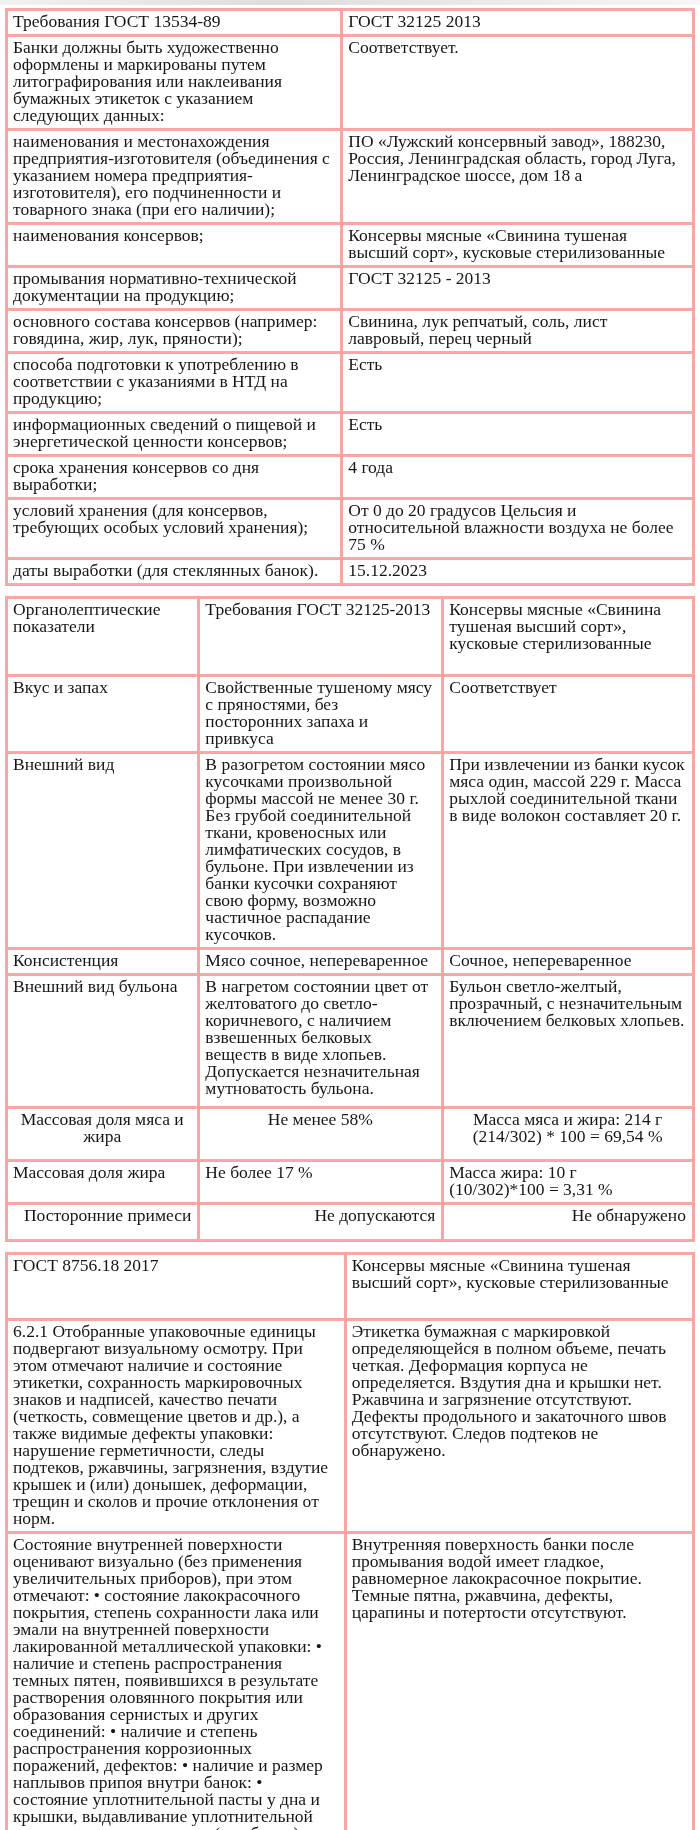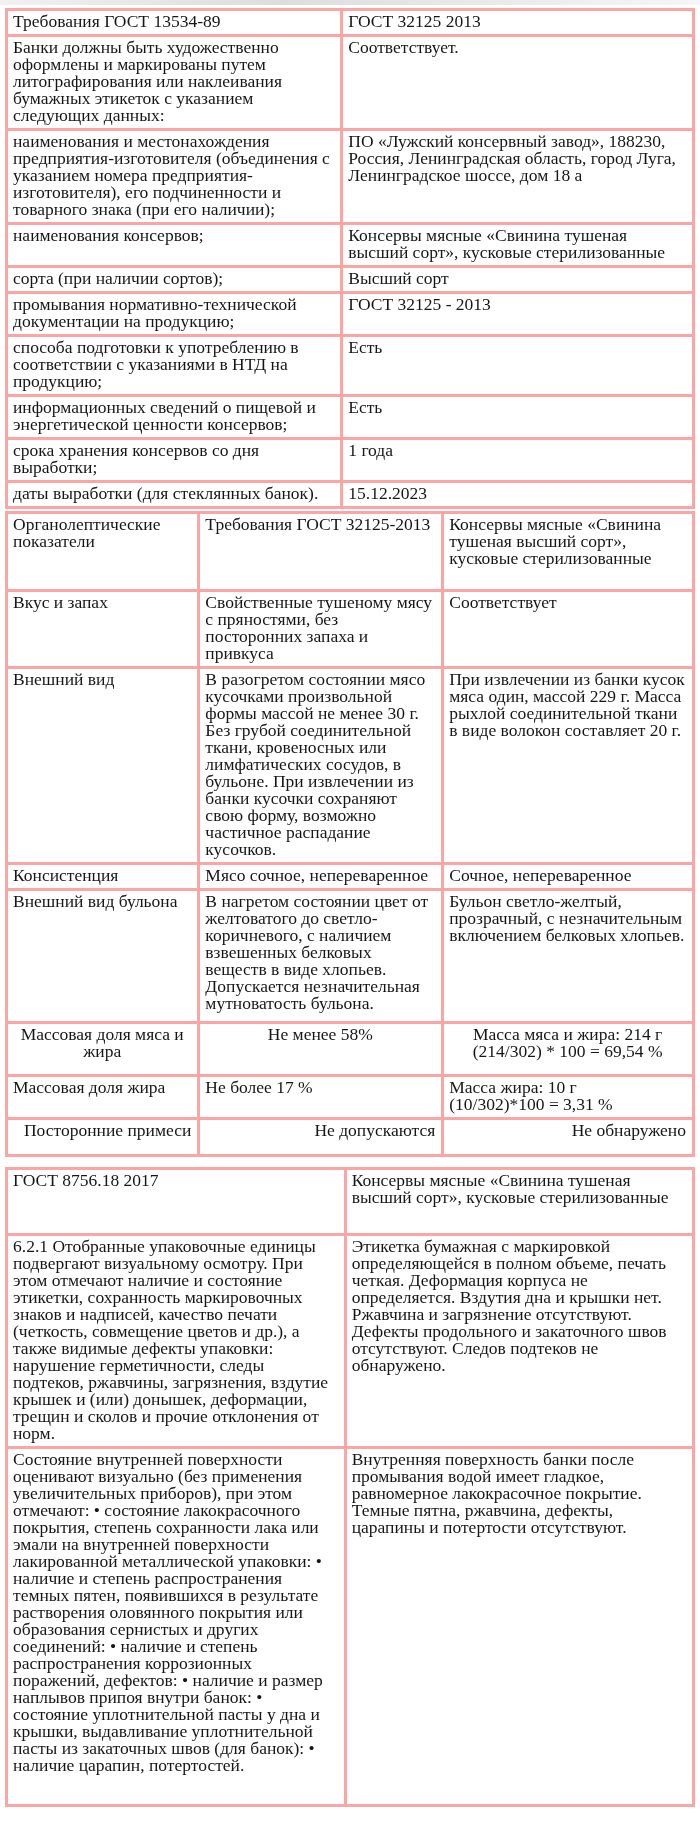--- a/index.html
+++ b/index.html
@@ -33,21 +33,21 @@
     border: 2px solid #1f1f1f;
   }
   td {
     border: 3px solid #fca5a5;
     vertical-align: top;
     padding: 2px 6px 4px 5px;
     white-space: pre-line;
     overflow: hidden;
   }
   .t1 { margin-top: 2px; }
-  .t2 { margin-top: 2px; }
+  .t2 { margin-top: 10px; }
   .t3 { margin-top: 10px; }
   .t1 .hdr td { border-bottom-width: 2px; }
   
   .t1 col.c0 { width: 48.8%; }
   .t2 col.c0 { width: 28.0%; }
   .t2 col.c1 { width: 35.5%; }
   .t3 col.c0 { width: 49.3%; }
   
   tr.rh-t1r1  { height: 92px; }
   tr.rh-t2h   { height: 78px; }
@@ -82,38 +82,42 @@
       </tr>
       <tr class="rh-t1r1">
         <td>наименования и местонахождения предприятия-изготовителя (объединения с указанием номера предприятия-изготовителя), его подчиненности и товарного знака (при его наличии);</td>
         <td>ПО «Лужский консервный завод», 188230, Россия, Ленинградская область, город Луга, Ленинградское шоссе, дом 18 а</td>
       </tr>
       <tr>
         <td>наименования консервов;</td>
         <td>Консервы мясные «Свинина тушеная высший сорт», кусковые стерилизованные</td>
       </tr>
       <tr>
-        <td>сорта (при наличии сортов);</td>
-        <td>Высший сорт</td>
+        <td>промывания нормативно-технической документации на продукцию;</td>
+        <td>ГОСТ 32125 - 2013</td>
       </tr>
       <tr>
-        <td>промывания нормативно-технической документации на продукцию;</td>
-        <td>ГОСТ 32125 - 2013</td>
+        <td>основного состава консервов (например: говядина, жир, лук, пряности);</td>
+        <td>Свинина, лук репчатый, соль, лист лавровый, перец черный</td>
       </tr>
       <tr>
         <td>способа подготовки к употреблению в соответствии с указаниями в НТД на продукцию;</td>
         <td>Есть</td>
       </tr>
       <tr>
         <td>информационных сведений о пищевой и энергетической ценности консервов;</td>
         <td>Есть</td>
       </tr>
       <tr>
         <td>срока хранения консервов со дня выработки;</td>
-        <td>1 года</td>
+        <td>4 года</td>
+      </tr>
+      <tr>
+        <td>условий хранения (для консервов, требующих особых условий хранения);</td>
+        <td>От 0 до 20 градусов Цельсия и относительной влажности воздуха не более 75 %</td>
       </tr>
       <tr>
         <td>даты выработки (для стеклянных банок).</td>
         <td>15.12.2023</td>
       </tr>
     </tbody>
   </table>
 
   <table class="t2">
     <colgroup>

